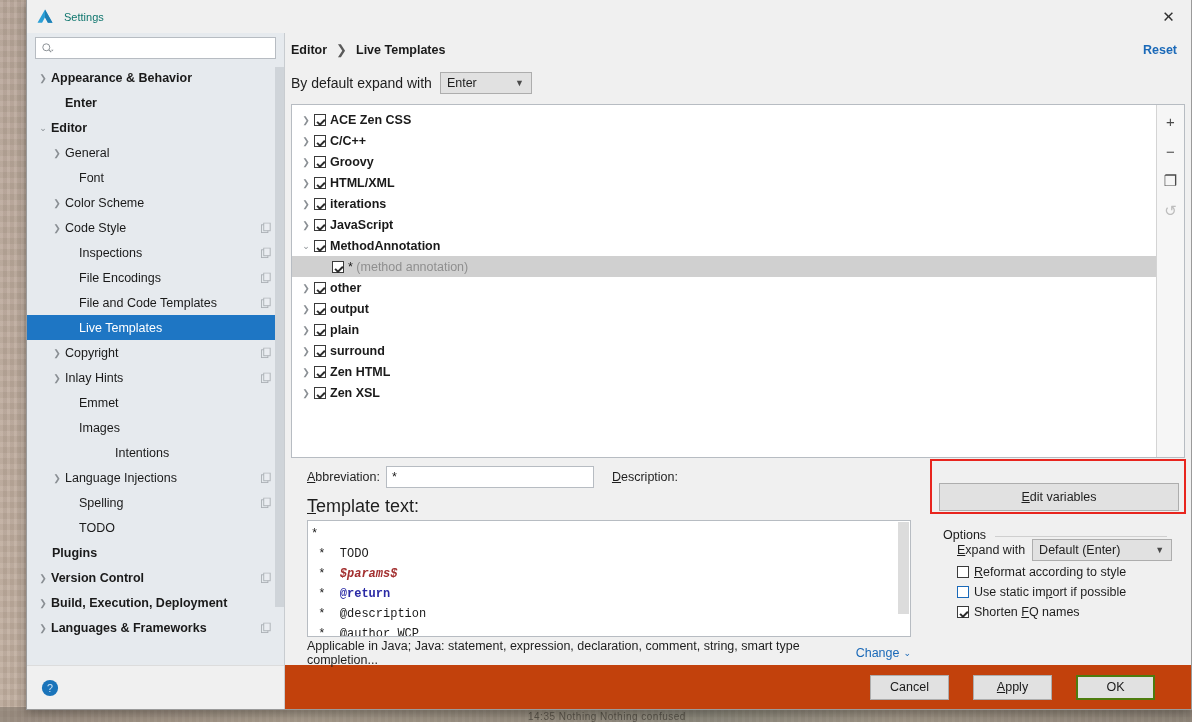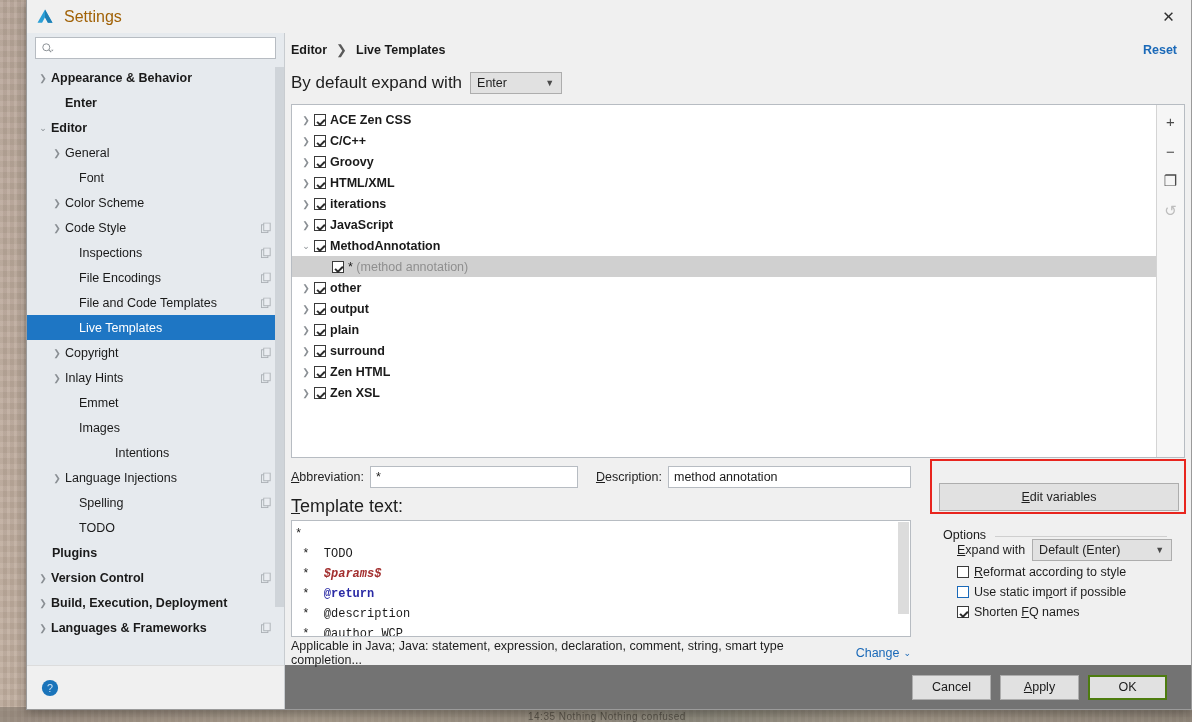--- a/index.html
+++ b/index.html
@@ -40,21 +40,21 @@
     border-top:none;
     box-shadow:0 2px 10px rgba(0,0,0,.35);
     display:flex; flex-direction:column;
   }
   .titlebar{
     height:33px; background:#f0f0f0;
     display:flex; align-items:center; padding-left:8px;
     flex:0 0 33px; position:relative;
   }
   .app-logo{ width:20px; height:20px; margin-right:9px; flex:0 0 20px; }
-  .title-text{ font-size:16px; color:#a16207; }
+  .title-text{ font-size:11px; color:#0f766e; }
   .close-btn{
     position:absolute; right:0; top:0; width:45px; height:33px;
     display:flex; align-items:center; justify-content:center;
     font-size:15px; color:#303030; cursor:default;
   }
 
   .body-row{ flex:1; display:flex; min-height:0; }
 
   
   .sidebar{
@@ -117,21 +117,21 @@
   }
   .crumb{ font-size:12.5px; font-weight:bold; color:#1a1a1a; }
   .crumb-sep{ color:#5a5a5a; margin:0 9px; font-size:13px; }
   .reset-link{
     position:absolute; right:14px; top:50%; transform:translateY(-50%);
     color:#1a69b8; font-weight:bold; font-size:12.5px; cursor:pointer;
   }
   .expand-row{
     height:33px; flex:0 0 33px; display:flex; align-items:center; padding-left:6px;
   }
-  .expand-label{ font-size:17px; margin-right:8px; }
+  .expand-label{ font-size:14px; margin-right:8px; }
   .combo{
     height:22px; background:#e1e1e1; border:1px solid #adadad;
     display:flex; align-items:center; padding:0 6px; position:relative;
     font-size:12.5px; cursor:default; min-width:90px;
   }
   .combo .caret{ position:absolute; right:7px; color:#4a4a4a; font-size:9px; }
 
   
   .list-area{
     margin:5px 6px 0 6px; flex:1; min-height:0; display:flex;
@@ -164,21 +164,21 @@
     background:#f6f6f6; padding-top:6px;
     display:flex; flex-direction:column; align-items:center; gap:10px;
   }
   .tb-btn{
     width:20px; height:20px; display:flex; align-items:center; justify-content:center;
     color:#4a4a4a; font-size:15px; cursor:default;
   }
   .tb-btn.disabled{ color:#bdbdbd; }
 
   
-  .editor-region{ flex:0 0 auto; display:flex; padding:6px 6px 0 6px; gap:16px; position:relative; }
+  .editor-region{ flex:0 0 auto; display:flex; padding:6px 6px 0 6px; gap:16px; position:relative;margin-left:16px; }
   .editor-left{ flex:1; min-width:0; padding-right:8px; }
   .fld-row{ display:flex; align-items:center; height:26px; gap:0; }
   .fld-label{ font-size:12.5px; margin-right:6px; white-space:nowrap; }
   .uk{ text-decoration:underline; }
   .txt{
     height:22px; border:1px solid #b7bcc2; background:#fff;
     font-family:"Liberation Sans",sans-serif; font-size:12.5px;
     padding:0 5px; outline:none; color:#1a1a1a;
   }
   #abbrev-input{ width:208px; margin-right:18px; }
@@ -231,22 +231,22 @@
     display:flex; align-items:center; padding:0 22px 0 6px; position:relative;
     font-size:12.5px; cursor:default;
   }
   .opt-check-row{ display:flex; align-items:center; height:20px; padding-left:22px; cursor:default; }
   .opt-check-row .cb{ margin-right:5px; }
   .opt-check-row span{ font-size:12.5px; }
 
   
   .footer{
     height:44px; flex:0 0 44px; display:flex; align-items:center;
-    justify-content:flex-end; padding-right:24px; gap:9px;
-    background:#737373;
+    justify-content:flex-end; padding-right:36px; gap:24px;
+    background:#c2410c;
   }
   .btn{
     min-width:79px; height:25px; background:#e1e1e1; border:1px solid #adadad;
     font-size:12.5px; display:flex; align-items:center; justify-content:center;
     cursor:default; font-family:"Liberation Sans",sans-serif; color:#1a1a1a;
   }
   .btn.primary{ border:2px solid #4d7c0f; background:#e1e1e1; }
 </style>
 </head>
 <body>
@@ -522,21 +522,20 @@
           </div>
       </div>
 
       <div class="editor-region">
 
         <div class="editor-left">
           <div class="fld-row">
             <span class="fld-label"><span class="uk">A</span>bbreviation:</span>
             <input id="abbrev-input" class="txt" type="text" value="*" style="">
             <span class="fld-label"><span class="uk">D</span>escription:</span>
-            <input id="desc-input" class="txt" type="text" value="method annotation" style="">
           </div>
 
           <div class="tmpl-label"><span class="uk">T</span>emplate text:</div>
 
           <div class="tmpl-box">
             <div id="tmpl-lines">
                 <div class="tmpl-line">*</div>
                 <div class="tmpl-line">&nbsp;*&nbsp;&nbsp;<span class="">TODO</span></div>
                 <div class="tmpl-line">&nbsp;*&nbsp;&nbsp;<span class="tok-var">$params$</span></div>
                 <div class="tmpl-line">&nbsp;*&nbsp;&nbsp;<span class="tok-tag">@return</span></div>

